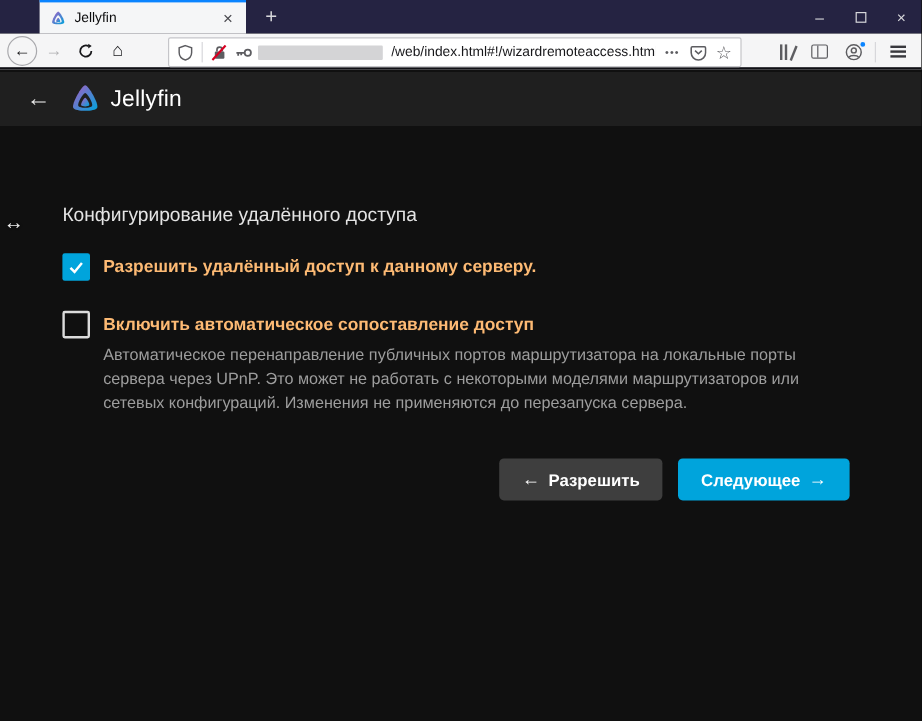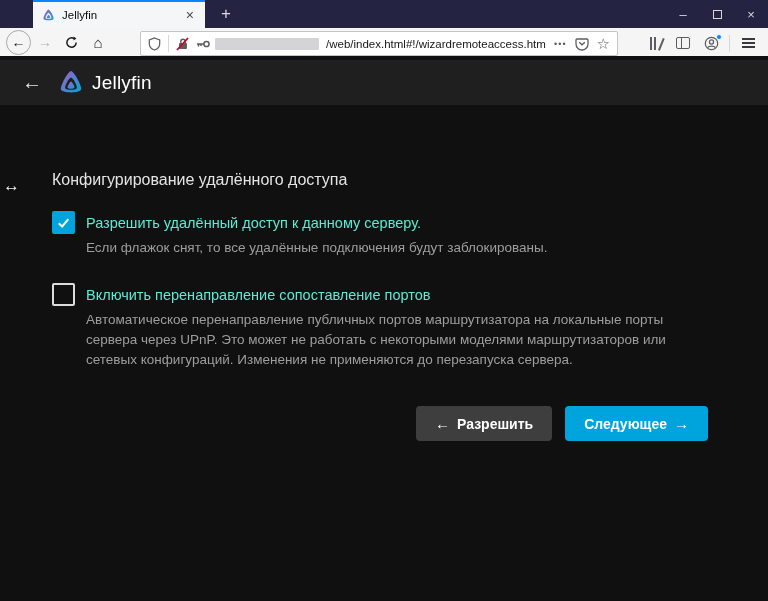--- a/index.html
+++ b/index.html
@@ -54,21 +54,21 @@
   .cursor { position:absolute; left:3px; top:71px; color:#efefef; font-size:17px; text-shadow:0 0 2px #000; }
   .form { margin:62px 0 0 52px; width:656px; }
   .page-title { color:#e4e4e4; font-size:16px; font-weight:400; line-height:26px; }
 
   .option { margin-top:18px; }
   .option.second { margin-top:25px; }
   .opt-row { display:flex; align-items:center; }
   .checkbox { width:23px; height:23px; border-radius:2px; flex:none; display:flex; align-items:center; justify-content:center; }
   .checkbox.checked { background:#00a4dc; }
   .checkbox.unchecked { background:transparent; border:2px solid #dcdcdc; }
-  .opt-label { color:#5eead4; font-size:14.5px; font-weight:400; margin-left:11px; }
+  .opt-label { color:#fdba74; font-size:14.5px; font-weight:700; margin-left:11px; }
   .opt-desc { color:#9d9d9d; font-size:13.5px; line-height:20px; margin:4px 0 0 34px; }
 
   .btn-row { display:flex; justify-content:flex-end; gap:13px; margin-top:36px; }
   .btn { height:35px; border:none; border-radius:4px; padding:0 19px; font-family:"Liberation Sans", sans-serif; font-size:14px; font-weight:700; color:#ffffff; display:flex; align-items:center; gap:7px; cursor:pointer; }
   .btn.prev { background:#3e3e3e; }
   .btn.next { background:#00a4dc; }
   .btn .arrow { font-size:15px; font-weight:400; }
 </style>
 </head>
 <body>
@@ -197,27 +197,26 @@
 
       <div class="option">
         <div class="opt-row">
           <span class="checkbox checked">
             <svg width="15" height="15" viewBox="0 0 22 22">
               <polyline points="4,12 9,17 18,6" fill="none" stroke="#ffffff" stroke-width="3"></polyline>
             </svg>
           </span>
           <label class="opt-label">Разрешить удалённый доступ к данному серверу.</label>
         </div>
-        <div class="opt-desc">Если флажок снят, то все удалённые подключения будут заблокированы.</div>
       </div>
 
       <div class="option second">
         <div class="opt-row">
           <span class="checkbox unchecked"></span>
-          <label class="opt-label">Включить перенаправление сопоставление портов</label>
+          <label class="opt-label">Включить автоматическое сопоставление доступ</label>
         </div>
         <div class="opt-desc">Автоматическое перенаправление публичных портов маршрутизатора на локальные порты сервера через UPnP. Это может не работать с некоторыми моделями маршрутизаторов или сетевых конфигураций. Изменения не применяются до перезапуска сервера.</div>
       </div>
 
       <div class="btn-row">
         <button class="btn prev">
           <span class="arrow">←</span>
           <span>Разрешить</span>
         </button>
         <button class="btn next">

